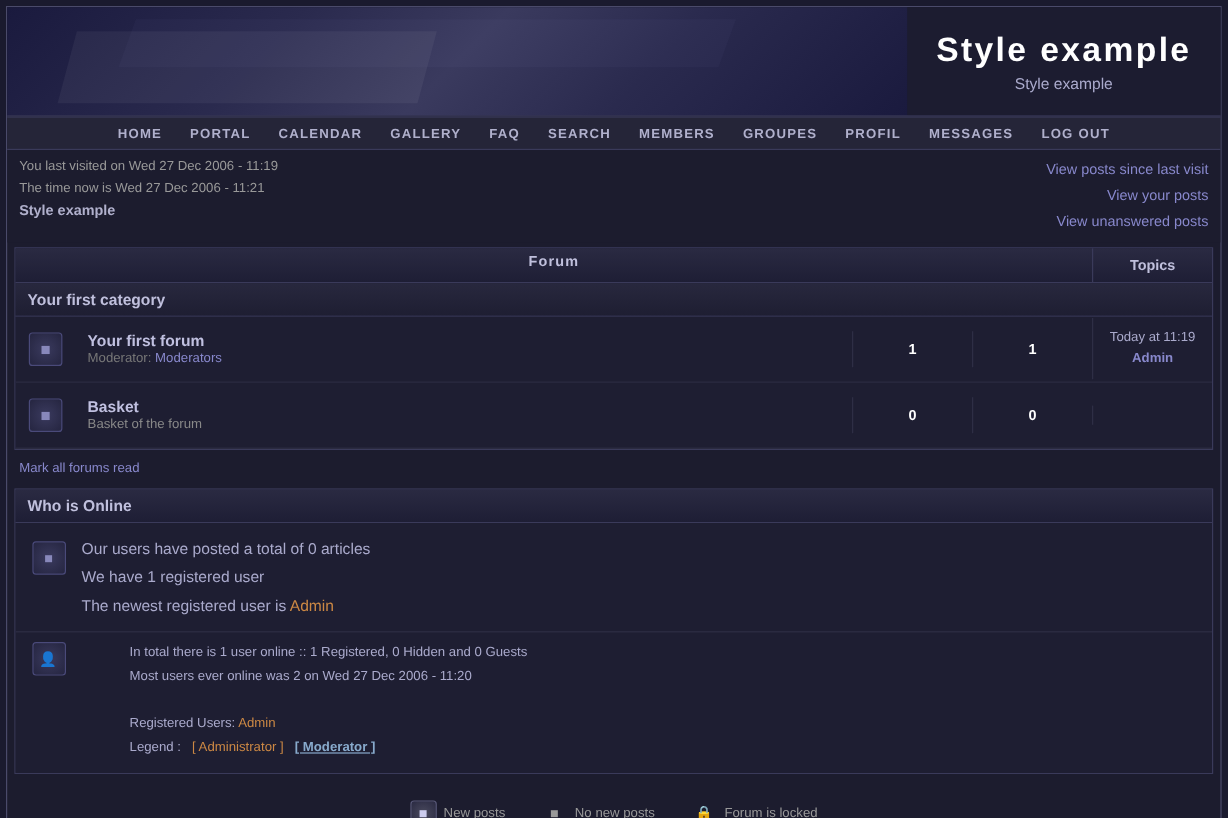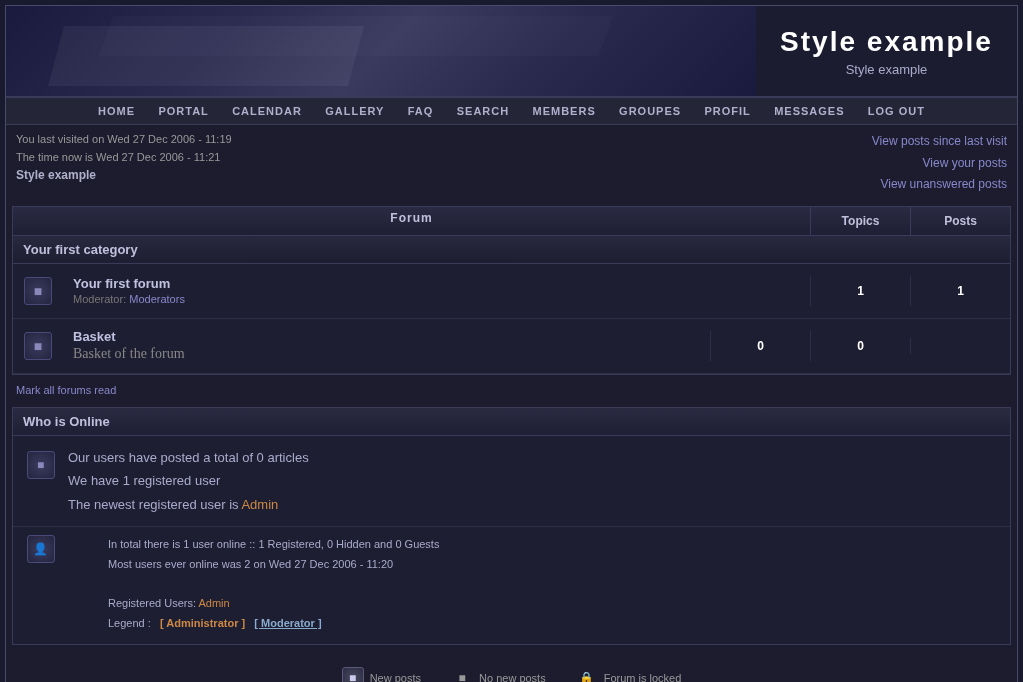--- a/index.html
+++ b/index.html
@@ -165,23 +165,22 @@
       padding: 8px 10px;
     }
     .forum-name {
       font-weight: bold;
       color: #c0c0e0;
       font-size: 13px;
       text-decoration: none;
     }
     .forum-desc {
       color: #888;
-      font-size: 14px;
+      font-size: 11px;
       margin-top: 2px;
-      font-family: Liberation Serif, serif;
     }
     .moderator-line {
       font-size: 11px;
       color: #777;
       margin-top: 2px;
     }
     .moderator-line a { color: #8888cc; text-decoration: none; }
     .forum-row .topics-cell,
     .forum-row .posts-cell {
       width: 100px;
@@ -256,21 +255,21 @@
       border-top: 1px solid #2e2e45;
     }
     .online-section2-icon {
       width: 35px;
       display: flex;
       justify-content: center;
     }
     .online-section2-content { flex: 1; margin-left: 40px; }
     .online-section2-content p { font-size: 11px; color: #aaaacc; line-height: 1.8; }
     .online-section2-content a { color: #cc8844; text-decoration: none; }
-    .legend-admin { color: #cc8844; font-weight: bold; }
+    .legend-admin { color: #cc8844; font-weight: normal; }
     .legend-mod { color: #88aacc; font-weight: bold; text-decoration: underline; }
     
     .legend-bar {
       text-align: center;
       padding: 16px 10px 8px;
       display: flex;
       justify-content: center;
       align-items: center;
       gap: 30px;
     }
@@ -349,21 +348,20 @@
       <div><a href="#">View your posts</a></div>
       <div><a href="#">View unanswered posts</a></div>
     </div>
   </div>
 
   <div class="forum-table">
 
     <div class="forum-header-row">
       <div class="col-forum">Forum</div>
       <div class="col-topics">Topics</div>
-      <div class="col-posts">Posts</div>
     </div>
 
     <div class="category-header">
       <span>Your first category</span>
     </div>
 
     <div class="forum-row">
       <div class="icon-cell">
         <div class="forum-icon">■</div>
       </div>
@@ -372,20 +370,27 @@
         <div class="moderator-line">
           <span>Moderator:</span>
           <a href="#">Moderators</a>
         </div>
       </div>
       <div class="topics-cell">
         <span class="count-highlight">1</span>
       </div>
       <div class="posts-cell">
         <span class="count-highlight">1</span>
+      </div>
+      <div class="lastpost-cell">
+        <div>Today at 11:19</div>
+        <div>
+          <a class="lastpost-link" href="#">Admin</a>
+          <span class="post-arrow"></span>
+        </div>
       </div>
     </div>
 
     <div class="forum-row">
       <div class="icon-cell">
         <div class="forum-icon">■</div>
       </div>
       <div class="info-cell">
         <div><a class="forum-name" href="#">Basket</a></div>
         <div class="forum-desc">Basket of the forum</div>

